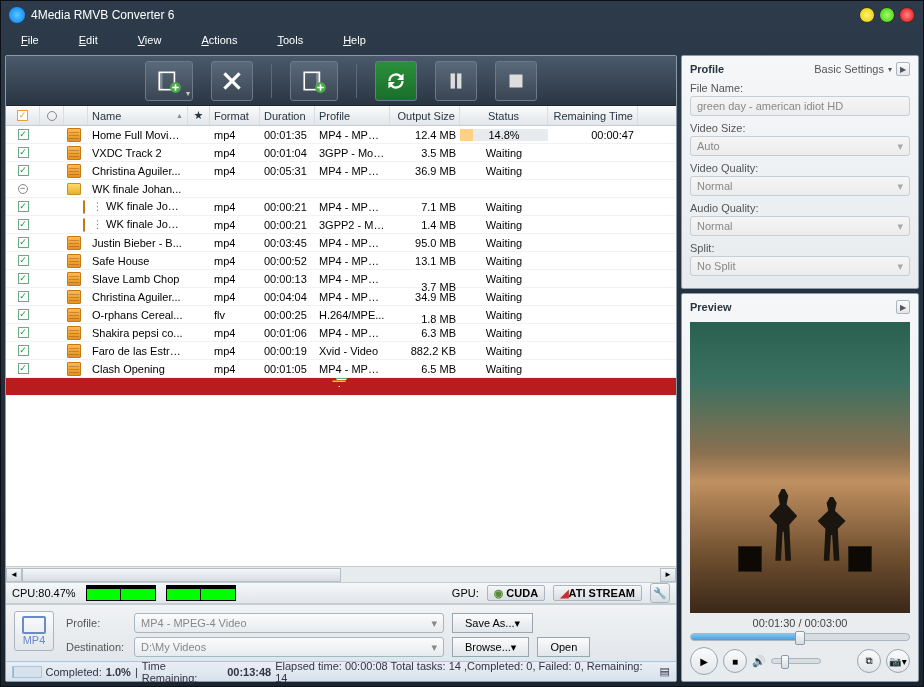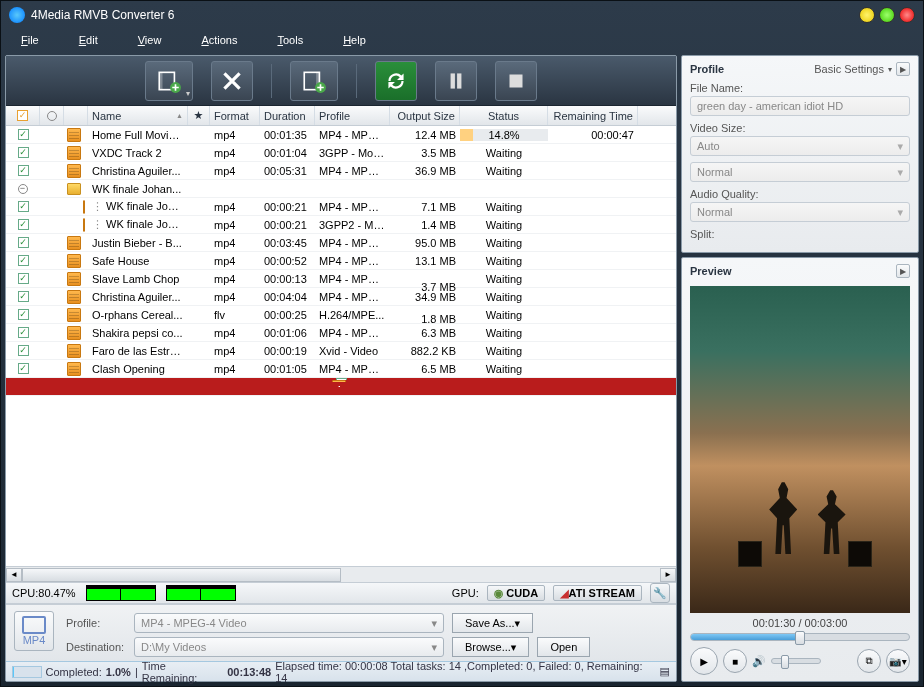--- a/index.html
+++ b/index.html
@@ -533,28 +533,30 @@
         </div>
         <div class="field">
             <label>File Name:</label>
           <div class="finput">green day - american idiot HD</div>
           </div>
         <div class="field">
             <label>Video Size:</label>
           <div class="finput dd">Auto</div>
           </div>
         <div class="field">
+            <label>Video Quality:</label>
           <div class="finput dd">Normal</div>
           </div>
         <div class="field">
             <label>Audio Quality:</label>
           <div class="finput dd">Normal</div>
           </div>
         <div class="field">
             <label>Split:</label>
+          <div class="finput dd">No Split</div>
           </div>
       </div>
 
       <div class="panel preview-panel">
         <div class="panel-head">
           <span class="ptitle">Preview</span>
           <div class="right">
               <div class="chev">▶</div>
             </div>
         </div>

